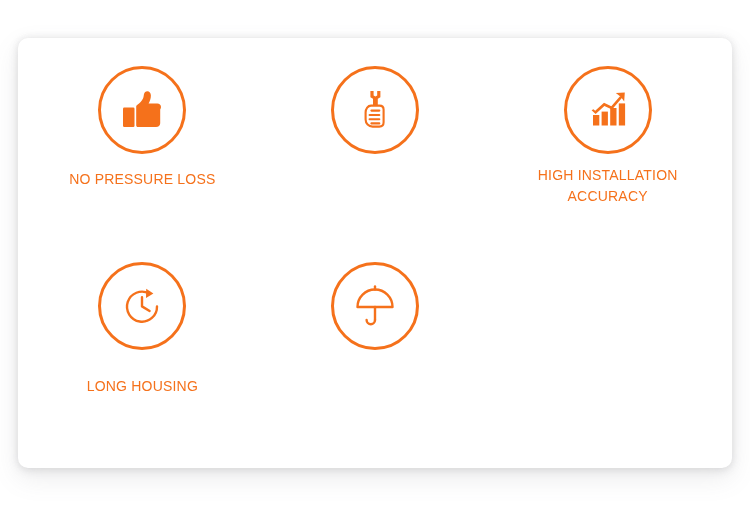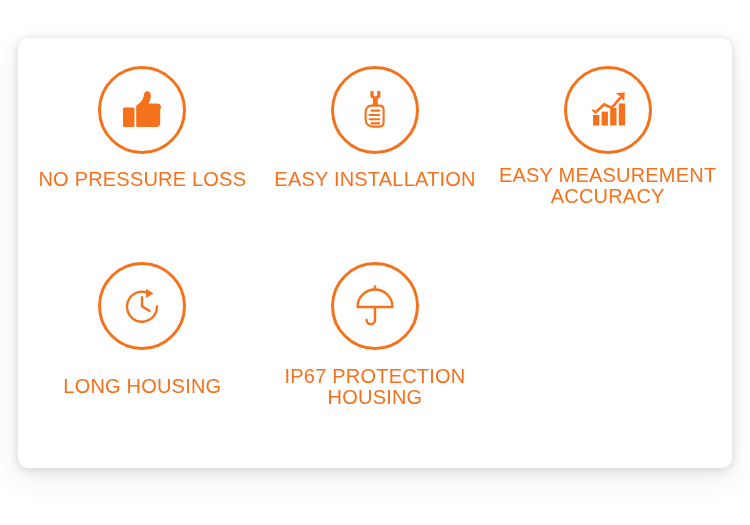--- a/index.html
+++ b/index.html
@@ -60,21 +60,21 @@
     box-sizing: border-box;
   }
 
   .icon-circle svg {
     display: block;
   }
 
   .feature-label {
     margin-top: 14px;
     color: #f5711b;
-    font-size: 20px;
+    font-size: 14px;
     line-height: 21px;
     text-align: center;
     letter-spacing: 0.2px;
     white-space: pre-line;
     font-weight: 400;
   }
 
   
   .item-1 .feature-label { margin-top: 15px; }
   .item-2 .feature-label { margin-top: 15px; }
@@ -134,42 +134,41 @@
                        L16.6 28.6
                        C16.6 24.6 19.0 21.6 22.0 21.6 Z"></path>
               <line x1="22.4" y1="26.6" x2="30.3" y2="26.6"></line>
               <line x1="20.6" y1="31.0" x2="30.3" y2="31.0"></line>
               <line x1="20.6" y1="35.3" x2="30.3" y2="35.3"></line>
               <line x1="22.4" y1="39.4" x2="30.3" y2="39.4"></line>
             </g>
           </svg>
         </span>
       </div>
-      <div class="feature-label">EASY INSTALLATION</div>
     </div>
 
     <div class="feature-item item-3">
       <div class="icon-circle">
         <span>
           <svg width="52" height="52" viewBox="0 0 52 52">
             <g fill="#f5711b">
               <rect x="11.0" y="31.0" width="6.3" height="10.5"></rect>
               <rect x="19.6" y="27.6" width="6.3" height="13.9"></rect>
               <rect x="28.2" y="24.0" width="6.3" height="17.5"></rect>
               <rect x="36.8" y="19.4" width="6.3" height="22.1"></rect>
 
               <path d="M9.6 26.2 L13.6 29.9 L22.4 22.0 L30.0 25.6 L40.3 13.6
                        L38.2 11.9 L29.3 22.3 L22.0 18.8 L13.2 26.8 L11.4 25.2 Z"></path>
 
               <path d="M33.8 9.0 L42.8 8.4 L42.2 17.4 L39.0 13.0 Z"></path>
             </g>
           </svg>
         </span>
       </div>
-      <div class="feature-label">EASY MEASUREMENT
+      <div class="feature-label">HIGH INSTALLATION
 ACCURACY</div>
     </div>
 
 
     <div class="feature-item item-5">
       <div class="icon-circle">
         <span>
           <svg width="52" height="52" viewBox="0 0 52 52">
             <g fill="none" stroke="#f5711b" stroke-width="2.4" stroke-linecap="round" stroke-linejoin="round">
 
@@ -196,18 +195,16 @@
 
               <line x1="26" y1="9.5" x2="26" y2="6.4"></line>
 
               <line x1="26" y1="27.0" x2="26" y2="40.0"></line>
 
               <path d="M26 40.0 A 4.2 4.2 0 0 1 17.6 40.0"></path>
             </g>
           </svg>
         </span>
       </div>
-      <div class="feature-label">IP67 PROTECTION
-HOUSING</div>
     </div>
 
   </div>
 </div>
 
 </body></html>

